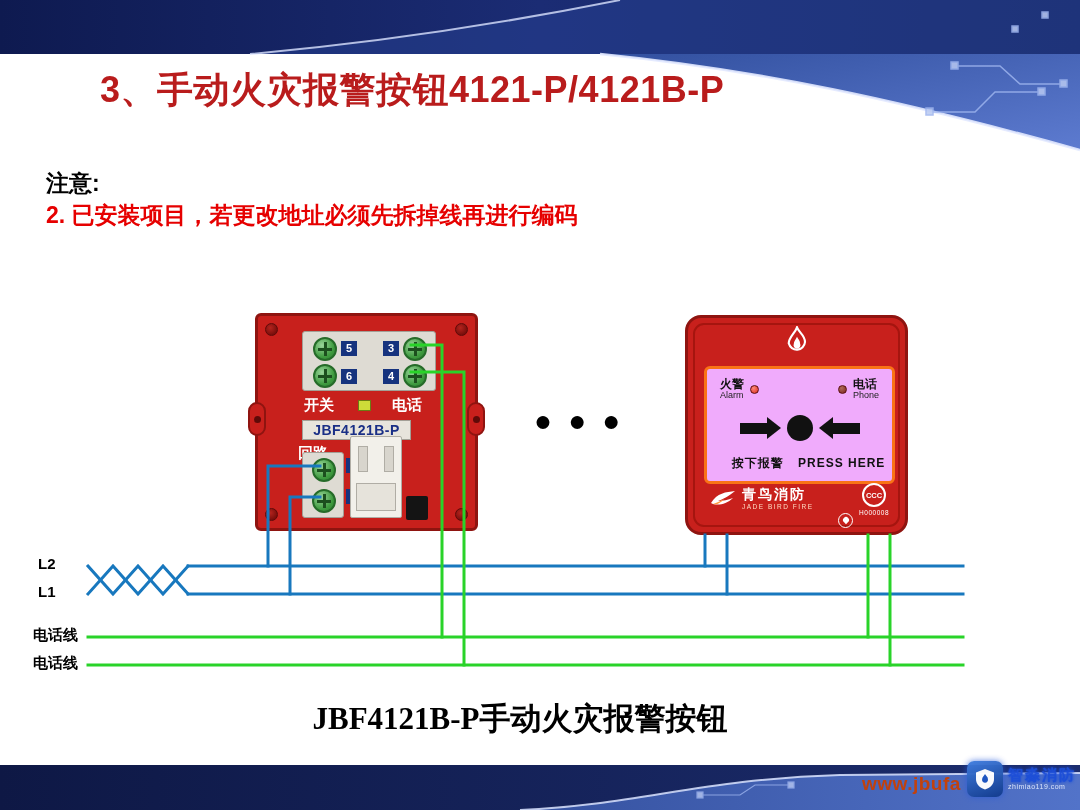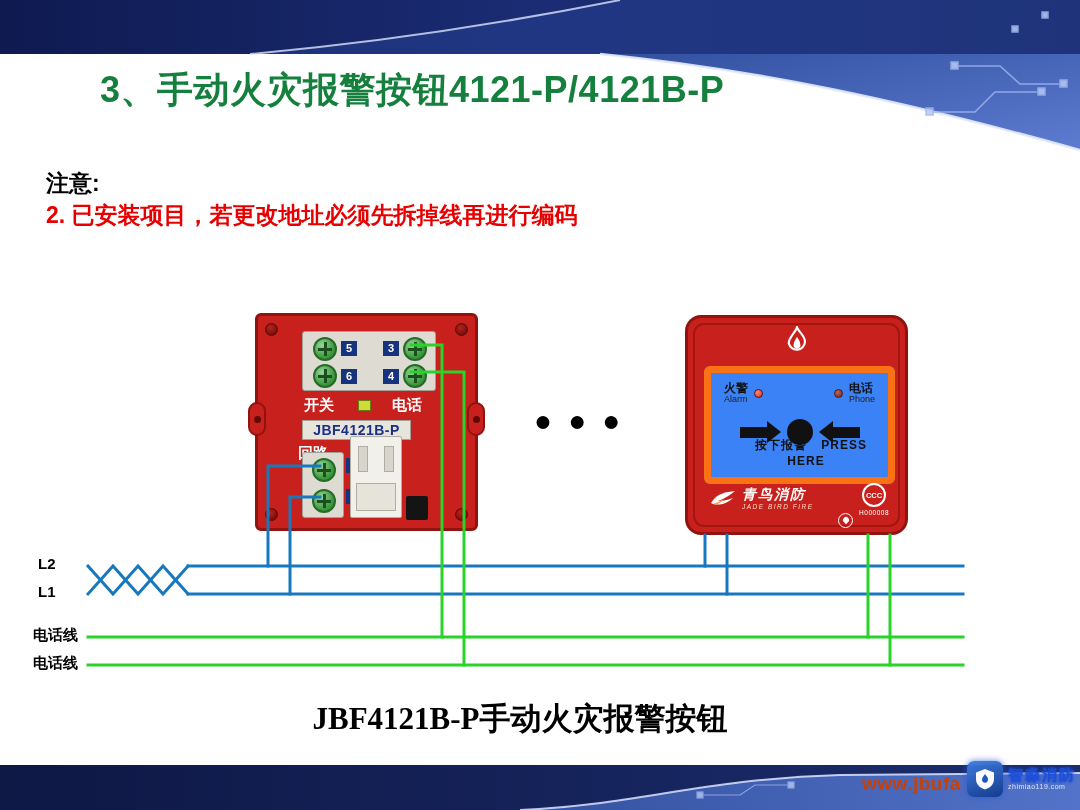--- a/index.html
+++ b/index.html
@@ -5,21 +5,21 @@
   * { margin:0; padding:0; box-sizing:border-box; }
   html,body { width:1080px; height:810px; }
   body { font-family:"Liberation Sans", sans-serif; background:#fff; }
   .slide { position:relative; width:1080px; height:810px; background:#fff; overflow:hidden; }
 
   
   .header-svg { position:absolute; top:0; left:0; z-index:1; }
   .footer-svg { position:absolute; bottom:0; left:0; z-index:1; }
 
   .page-title { position:absolute; top:66px; left:100px; z-index:5;
-    font-size:36px; font-weight:bold; color:#15803d; letter-spacing:0.5px; white-space:nowrap; }
+    font-size:36px; font-weight:bold; color:#b91c1c; letter-spacing:0.5px; white-space:nowrap; }
 
   
   .notice { position:absolute; top:168px; left:46px; z-index:4; }
   .notice-heading { font-size:23px; font-weight:bold; color:#000000; line-height:31px; }
   .notice-line { font-size:23px; font-weight:bold; color:#e60000; line-height:32px; white-space:nowrap; }
 
   
   .device { position:absolute; z-index:3; background:#c8201c; border:3px solid #8f1410; }
 
   
@@ -59,41 +59,41 @@
   .connector .bay { position:absolute; left:5px; top:46px; width:40px; height:28px;
     background:#e6e3db; border:1px solid #b0ada5; }
   .black-chip { position:absolute; left:148px; top:180px; width:22px; height:24px;
     background:#141414; border-radius:2px; }
 
   
   .front-device { left:685px; top:315px; width:223px; height:220px; border-radius:16px; }
   .front-device::before { content:''; position:absolute; inset:5px; border:2px solid #a5150f; border-radius:11px; pointer-events:none; }
   .flame-wrap { position:absolute; top:8px; left:0; width:100%; text-align:center; }
   .plate { position:absolute; left:16px; top:48px; width:191px; height:118px;
-    background:#3b82f6; border:7px solid #f97316; border-radius:6px; }
+    background:#f0abfc; border:3px solid #f97316; border-radius:6px; }
   .ind-group { position:absolute; top:9px; display:flex; align-items:center; gap:6px; }
   .ind-group.left { left:13px; } .ind-group.right { right:13px; }
   .ind-text { display:flex; flex-direction:column; line-height:1.05; }
   .ind-cn { font-size:12px; font-weight:bold; color:#111; }
   .ind-en { font-size:9px; color:#222; }
   .led { width:9px; height:9px; border-radius:50%; border:1px solid #5a1010; }
   .led.alarm { background:radial-gradient(circle at 35% 30%, #ff8a7a, #d92c1c); }
   .led.phone { background:radial-gradient(circle at 35% 30%, #b06a5a, #7a241c); }
   .arrows-row { position:absolute; top:46px; left:0; width:100%;
     display:flex; align-items:center; justify-content:center; gap:19px; }
   .arrow { width:28px; height:11px; background:#111; position:relative; }
   .arrow.to-right::after { content:''; position:absolute; right:-13px; top:-6px;
     border-left:14px solid #111; border-top:11.5px solid transparent; border-bottom:11.5px solid transparent; }
   .arrow.to-left::after { content:''; position:absolute; left:-13px; top:-6px;
     border-right:14px solid #111; border-top:11.5px solid transparent; border-bottom:11.5px solid transparent; }
   .press-circle { width:26px; height:26px; border-radius:50%; background:#111; }
   .press-row { position:absolute; bottom:9px; left:0; width:100%; text-align:center;
     font-size:12px; font-weight:bold; color:#111; letter-spacing:1px;padding-left:18px; }
   .press-row span { margin:0 5px; }
-  .brand { position:absolute; left:22px; bottom:22px; display:flex; align-items:center; gap:6px;font-style:italic; }
+  .brand { position:absolute; left:22px; bottom:22px; display:flex; align-items:center; gap:6px; }
   .brand-text { display:flex; flex-direction:column; line-height:1.1; }
   .brand-cn { color:#fff; font-size:14px; font-weight:bold; letter-spacing:2px; }
   .brand-en { color:#ffd9c2; font-size:6.5px; letter-spacing:1.5px; }
   .cert { position:absolute; right:16px; bottom:16px; display:flex; flex-direction:column; align-items:center; }
   .cert-circle { width:24px; height:24px; border-radius:50%; border:2px solid #fff;
     color:#fff; font-size:7.5px; font-weight:bold; display:flex; align-items:center; justify-content:center; }
   .cert-no { color:#fff; font-size:6.5px; margin-top:2px; letter-spacing:0.5px; }
   .fire-badge { position:absolute; right:52px; bottom:4px; width:15px; height:15px;
     border-radius:50%; border:1.5px solid #fff; }
   .fire-badge::after { content:''; position:absolute; left:50%; top:50%; width:6px; height:6px;

